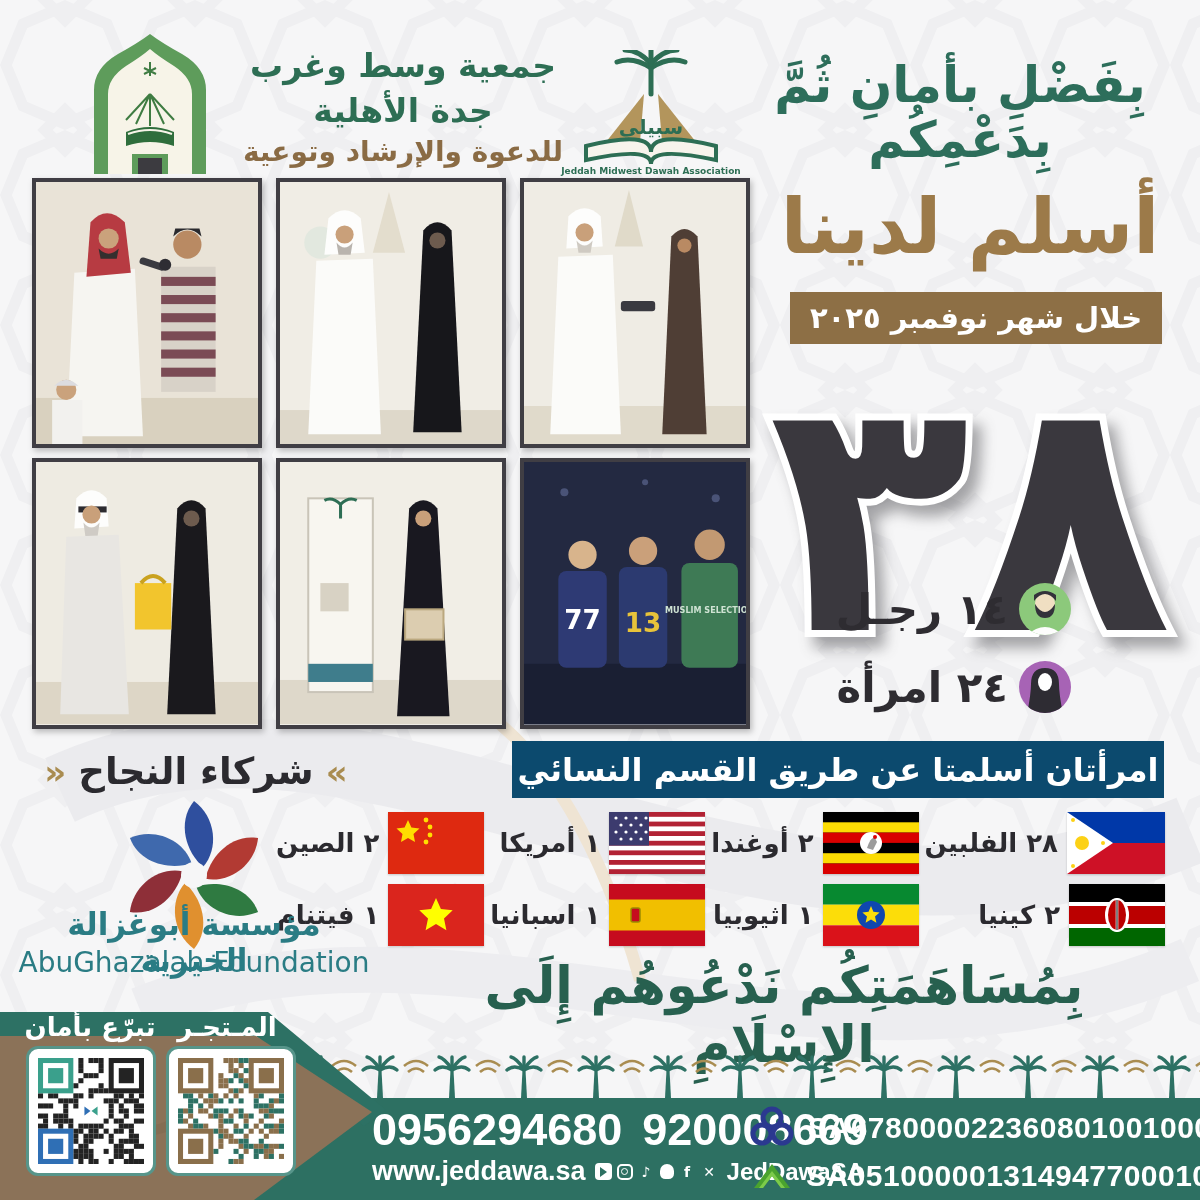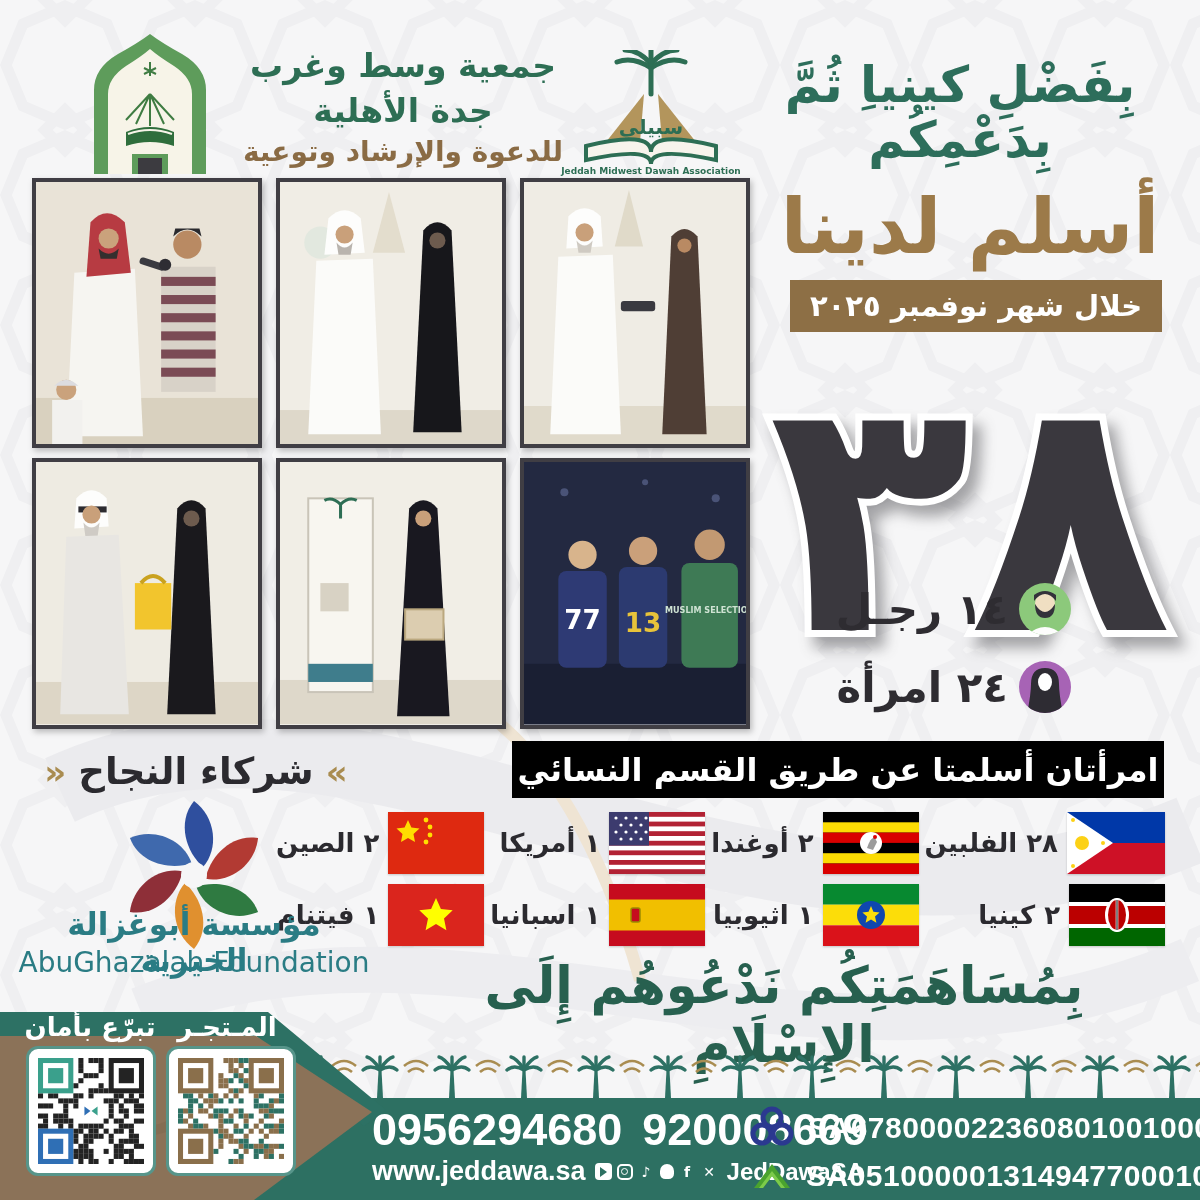--- a/index.html
+++ b/index.html
@@ -16,21 +16,21 @@
   .photo-grid{left:32px;top:178px;width:718px;height:546px;display:grid;
               grid-template-columns:repeat(3,1fr);grid-template-rows:repeat(2,1fr);gap:10px 14px;}
   .photo{margin:0;border:4px solid #403e44;background:#fff;padding:0;box-shadow:2px 3px 6px rgba(0,0,0,.25);}
   .photo svg{display:block;width:100%;height:100%;}
   
   .title{width:400px;text-align:center;font-size:76px;font-weight:bold;color:#9c7a49;}
   .period{width:372px;height:52px;background:#8d6f45;color:#fff;font-size:29px;font-weight:bold;
           display:flex;align-items:center;justify-content:center;}
   .stat{width:272px;display:flex;align-items:center;justify-content:flex-end;gap:10px;}
   .stat .lbl{font-size:42px;font-weight:bold;color:#2e2c31;}
-  .banner{width:652px;height:57px;background:#000000;color:#fff;display:flex;align-items:center;
+  .banner{width:652px;height:57px;background:#0c4a6e;color:#fff;display:flex;align-items:center;
           justify-content:center;font-size:32px;font-weight:bold;}
   
   .flags{left:425px;top:812px;width:740px;height:122px;display:grid;direction:rtl;
          grid-template-columns:repeat(4,1fr);grid-template-rows:repeat(2,1fr);gap:10px 6px;}
   .flagcell{display:flex;align-items:center;gap:9px;}
   .flagcell svg{flex:0 0 auto;box-shadow:0 1px 2px rgba(0,0,0,.2);}
   .flagcell .lbl{font-size:26px;font-weight:bold;color:#2b2a2f;white-space:nowrap;}
   
   .partners-head{left:26px;top:750px;width:340px;display:flex;align-items:center;justify-content:center;gap:12px;}
   .partners-head .chev{color:#a98c50;font-size:34px;font-weight:bold;}
@@ -108,21 +108,21 @@
         <path d="M95,14 q12,-14 26,-14"></path>
         <path d="M95,12 q0,-12 0,-12"></path>
     </g>
     <polygon points="88,44 50,92 84,92" fill="#b3955c"></polygon>
     <polygon points="102,44 140,92 106,92" fill="#b3955c"></polygon>
     <text x="95" y="84" text-anchor="middle" font-size="20" font-weight="bold" fill="#2d6e54">سبيلي</text>
     <path d="M30,96 q65,-16 65,6 q0,-22 65,-6 v14 q-65,-14 -65,4 q0,-18 -65,-4 Z" fill="#f7f4ec" stroke="#2d6e54" stroke-width="4"></path>
     <text x="95" y="124" text-anchor="middle" font-size="9" font-weight="bold" fill="#2d6e54">Jeddah Midwest Dawah Association</text>
   </svg>
 
-  <div class="abs ar blessing" style="left:752px;top:58px">بِفَضْلِ كينياِ ثُمَّ بِدَعْمِكُم</div>
+  <div class="abs ar blessing" style="left:752px;top:58px">بِفَضْلِ بأمانِ ثُمَّ بِدَعْمِكُم</div>
 
   <div class="abs photo-grid">
     <figure class="photo">
       <svg viewBox="0 0 220 260" preserveAspectRatio="none">
         <rect width="220" height="260" fill="#e9e3d7"></rect>
           <rect y="214" width="220" height="46" fill="#d9d1bf"></rect>
         <polygon points="38,90 98,86 106,252 30,252" fill="#f6f5f1"></polygon>
         <path d="M54,40 q16,-18 34,0 l6,50 -44,4 Z" fill="#b73b42"></path>
         <circle cx="72" cy="56" r="10" fill="#caa27c"></circle>
         <path d="M62,66 q10,10 20,0 l-2,10 -16,0 Z" fill="#332f2e"></path>
@@ -214,21 +214,21 @@
           <rect x="94" y="104" width="48" height="100" rx="8" fill="#2c3a70"></rect>
         <text x="118" y="168" text-anchor="middle" font-size="26" font-weight="bold" fill="#e8c33a">13</text>
         <circle cx="184" cy="82" r="15" fill="#c29972"></circle>
           <rect x="156" y="100" width="56" height="104" rx="8" fill="#3e7a55"></rect>
         <text x="184" y="150" text-anchor="middle" font-size="8" font-weight="bold" fill="#cfe3d3">MUSLIM SELECTION</text>
       </svg>
     </figure>
   </div>
 
   <div class="abs ar title" style="left:770px;top:182px">أسلم لدينا</div>
-  <div class="abs ar period" style="left:790px;top:280px">خلال شهر نوفمبر ٢٠٢٥</div>
+  <div class="abs ar period" style="left:790px;top:292px">خلال شهر نوفمبر ٢٠٢٥</div>
 
   <svg class="abs" style="left:760px;top:308px;filter:drop-shadow(9px 11px 7px rgba(40,40,45,.4))" width="420" height="400" viewBox="0 0 420 400">
     <text x="210" y="322" text-anchor="middle" font-size="330" font-weight="bold" fill="#3a383e" stroke="#ffffff" stroke-width="14" paint-order="stroke">٣٨</text>
   </svg>
 
   <div class="abs stat" style="left:800px;top:582px">
     <span class="lbl ar">١٤ رجـل</span>
     <svg width="54" height="54" viewBox="0 0 54 54">
       <defs>
           <clipPath id="mc">

